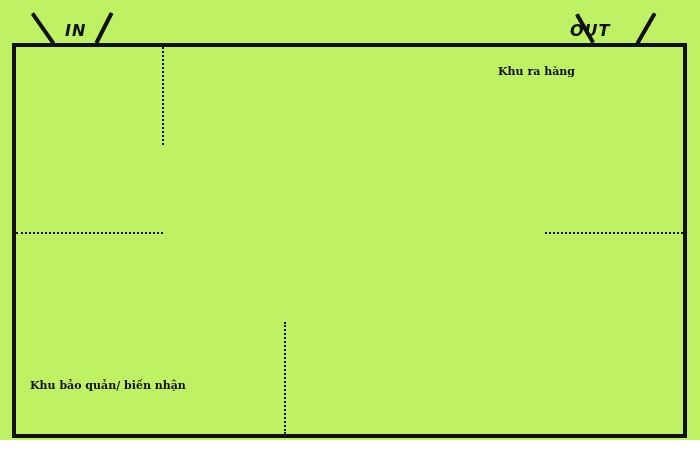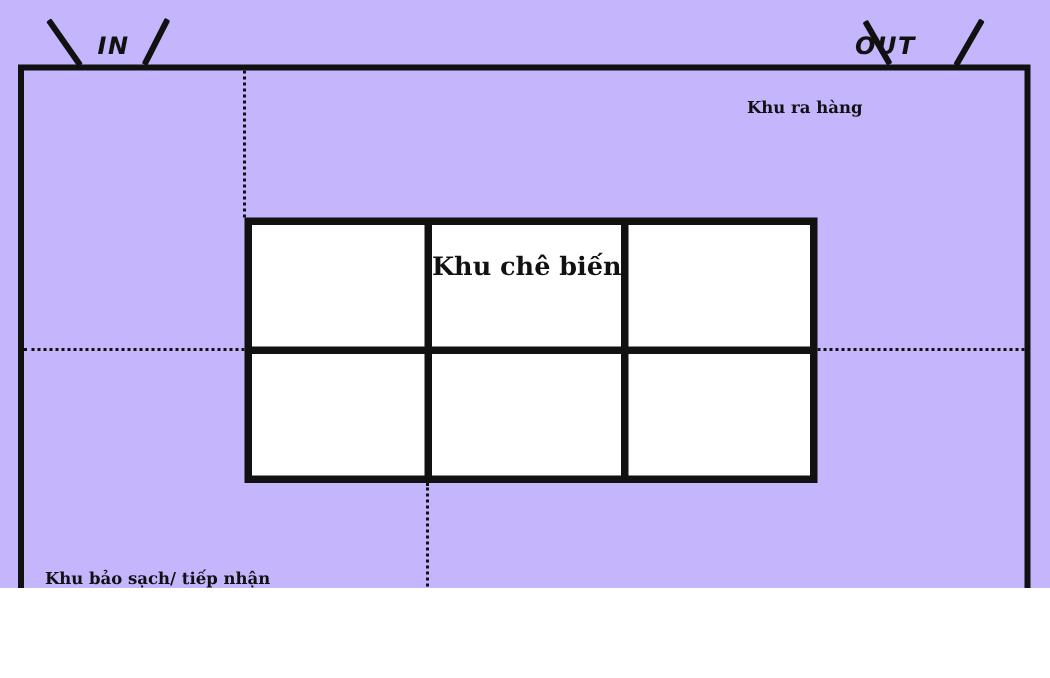--- a/index.html
+++ b/index.html
@@ -1,21 +1,21 @@
 <!DOCTYPE html>
 <html><head>
 <meta charset="utf-8">
 <style>
   * { margin: 0; padding: 0; box-sizing: border-box; }
   html, body { background: #ffffff; }
   .canvas {
     position: relative;
     width: 700px;
-    height: 392px;
-    background: #c4b5fd;
+    height: 440px;
+    background: #bef264;
     font-family: "DejaVu Serif", serif;
     color: #111111;
     overflow: hidden;
   }
   
   .wall {
     position: absolute;
     left: 12px; top: 43px;
     width: 675px; height: 395px;
     border: 4px solid #111111;
@@ -100,27 +100,17 @@
 
   <div class="slash slash-out-left"></div>
   <span class="door-label door-label-out">OUT</span>
   <div class="slash slash-out-right"></div>
 
   <div class="dot-v dot-v1"></div>
   <div class="dot-h dot-h-left"></div>
   <div class="dot-h dot-h-right"></div>
   <div class="dot-v dot-v2"></div>
 
-  <div class="tables-grid">
-    <div class="table-cell"></div>
-    <div class="table-cell cell-processing">
-      <span class="label-processing">Khu chê biến</span>
-    </div>
-    <div class="table-cell"></div>
-    <div class="table-cell"></div>
-    <div class="table-cell"></div>
-    <div class="table-cell"></div>
-  </div>
 
   <span class="area-label label-dispatch">Khu ra hàng</span>
-  <span class="area-label label-storage">Khu bảo sạch/ tiếp nhận</span>
+  <span class="area-label label-storage">Khu bảo quản/ biến nhận</span>
 
 </div>
 
 </body></html>

